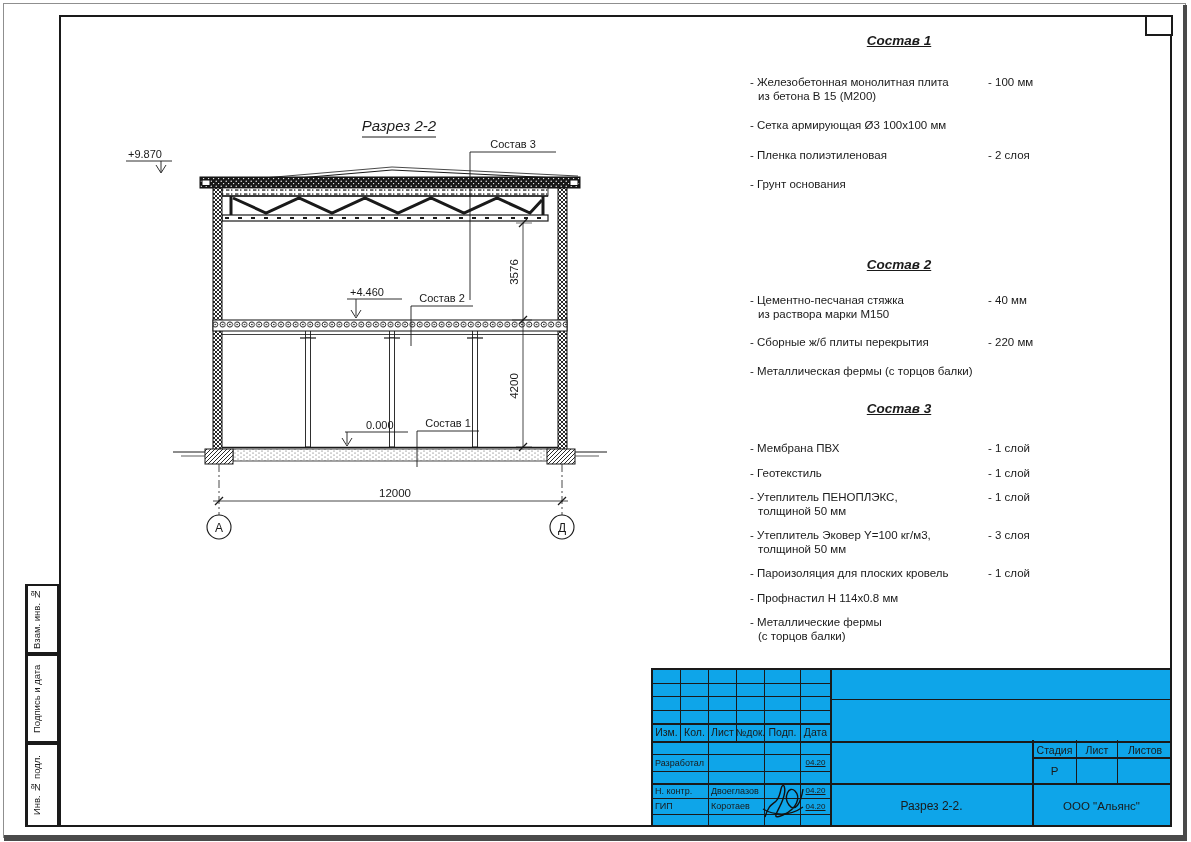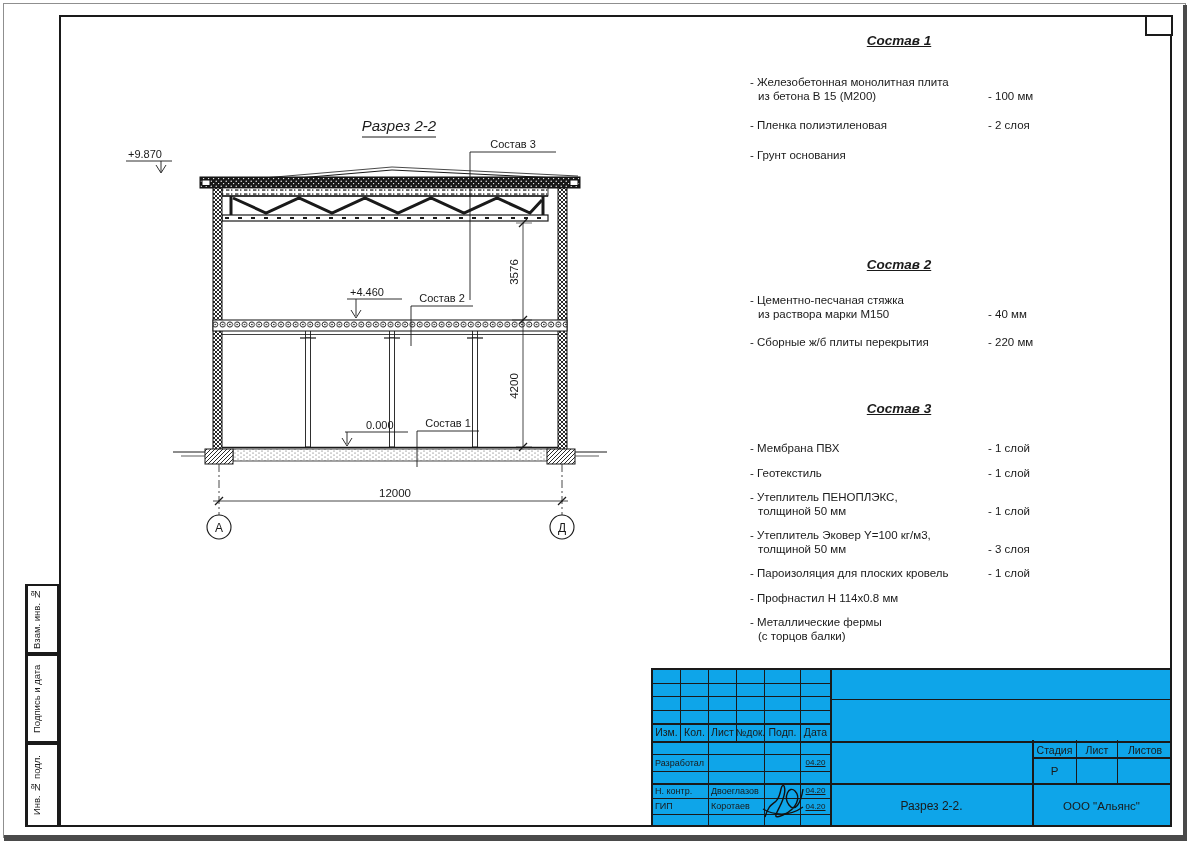--- a/index.html
+++ b/index.html
@@ -26,21 +26,21 @@
   }
 
   
   .drawing-svg { left:0; top:0; width:1191px; height:842px; }
   svg text { fill:#1a1a1a; }
 
   
   .comp { width:298px; }
   .comp-title { text-align:center; font-style:italic; text-decoration:underline; font-size:13.5px; font-weight:bold; }
   .comp-item { display:flex; font-size:11.5px; line-height:13.5px; }
-  .comp-item.vbottom { align-items:flex-end;gap:12px; }
+  .comp-item.vbottom { align-items:flex-start;gap:12px; }
   .comp-text { flex:1; }
   .comp-text .cont { padding-left:8px; }
   .comp-val { width:60px; flex:none; white-space:nowrap; }
   .comp1 .comp-item { margin-bottom:16px; }
   .comp2 .comp-item { margin-bottom:15px; }
   .comp3 .comp-item { margin-bottom:11px; }
 
   
   .tb { left:651px; top:668px; width:521px; height:159px; border:2px solid #1a1a1a; background:#0ea5e9; }
   .tb .vline, .tb .hline { position:absolute; background:#1a1a1a; }
@@ -223,20 +223,26 @@
   <div style="height:28px;"></div>
   <div class="comp-item vbottom">
     <div class="comp-text">
       <div>- Железобетонная монолитная плита</div>
       <div class="cont">из бетона В 15 (М200)</div>
     </div>
     <div class="comp-val">- 100 мм</div>
   </div>
   <div class="comp-item">
     <div class="comp-text">
+        <div>- Сетка армирующая Ø3 100х100 мм</div>
+      </div>
+    <div class="comp-val"></div>
+  </div>
+  <div class="comp-item">
+    <div class="comp-text">
         <div>- Пленка полиэтиленовая</div>
       </div>
     <div class="comp-val">- 2 слоя</div>
   </div>
   <div class="comp-item">
     <div class="comp-text">
         <div>- Грунт основания</div>
       </div>
     <div class="comp-val"></div>
   </div>
@@ -250,20 +256,26 @@
       <div>- Цементно-песчаная стяжка</div>
       <div class="cont">из раствора марки М150</div>
     </div>
     <div class="comp-val">- 40 мм</div>
   </div>
   <div class="comp-item">
     <div class="comp-text">
         <div>- Сборные ж/б плиты перекрытия</div>
       </div>
     <div class="comp-val">- 220 мм</div>
+  </div>
+  <div class="comp-item">
+    <div class="comp-text">
+        <div>- Металлическая фермы (с торцов балки)</div>
+      </div>
+    <div class="comp-val"></div>
   </div>
 </div>
 
 <div class="abs comp comp3" style="left:750px; top:401px;">
   <div class="comp-title">Состав 3</div>
   <div style="height:26px;"></div>
   <div class="comp-item">
     <div class="comp-text">
         <div>- Мембрана ПВХ</div>
       </div>

